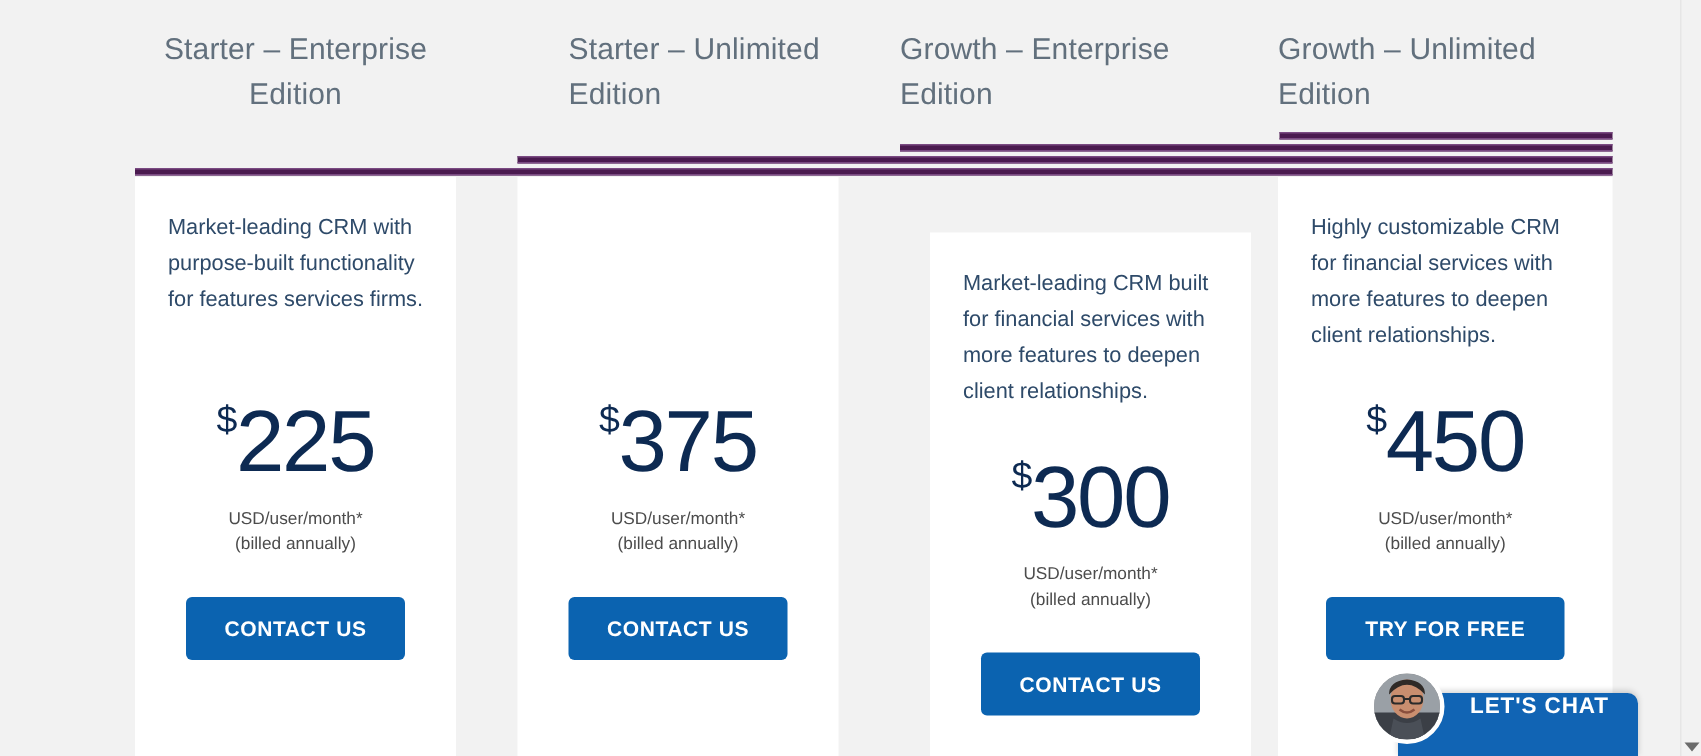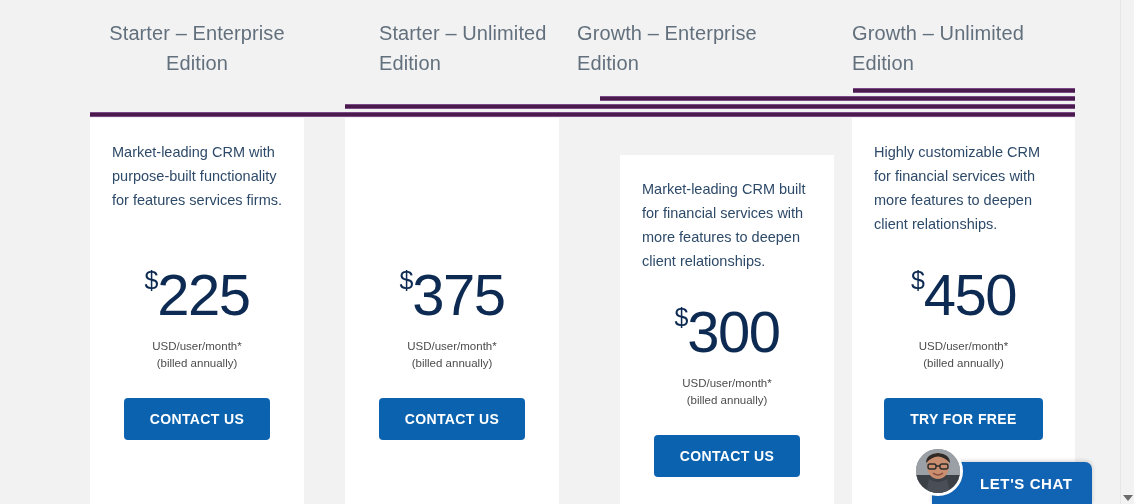--- a/index.html
+++ b/index.html
@@ -52,21 +52,21 @@
     top: 18px;
     width: 214px;
     font-size: 20px;
     line-height: 30px;
     font-weight: 400;
     color: #62707d;
     letter-spacing: 0.1px;
   }
   .col-head.c0 { left: 0px; text-align: center; }
   .col-head.c1 { left: 257px; margin-left: 32px; }
-  .col-head.c2 { left: 487px; }
+  .col-head.c2 { left: 510px; }
   .col-head.c3 { left: 762px; }
 
   
   .bars {
     position: absolute;
     left: 0; top: 0;
     width: 1134px; height: 118px;
     pointer-events: none;
   }
   .bar {
@@ -167,21 +167,21 @@
   .chat-widget {
     position: absolute;
     left: 932px;
     top: 462px;
     width: 160px;
     height: 42px;
     background: #1164b4;
     border-radius: 7px 7px 0 0;
     box-shadow: 0 -1px 4px rgba(0,0,0,0.18);
     display: flex;
-    align-items: center;
+    align-items: flex-start;
     cursor: pointer;
   }
   .chat-label {
     color: #ffffff;
     font-size: 15px;
     font-weight: 700;
     letter-spacing: 0.6px;
     margin-left: 48px;
   }
   .chat-avatar {

